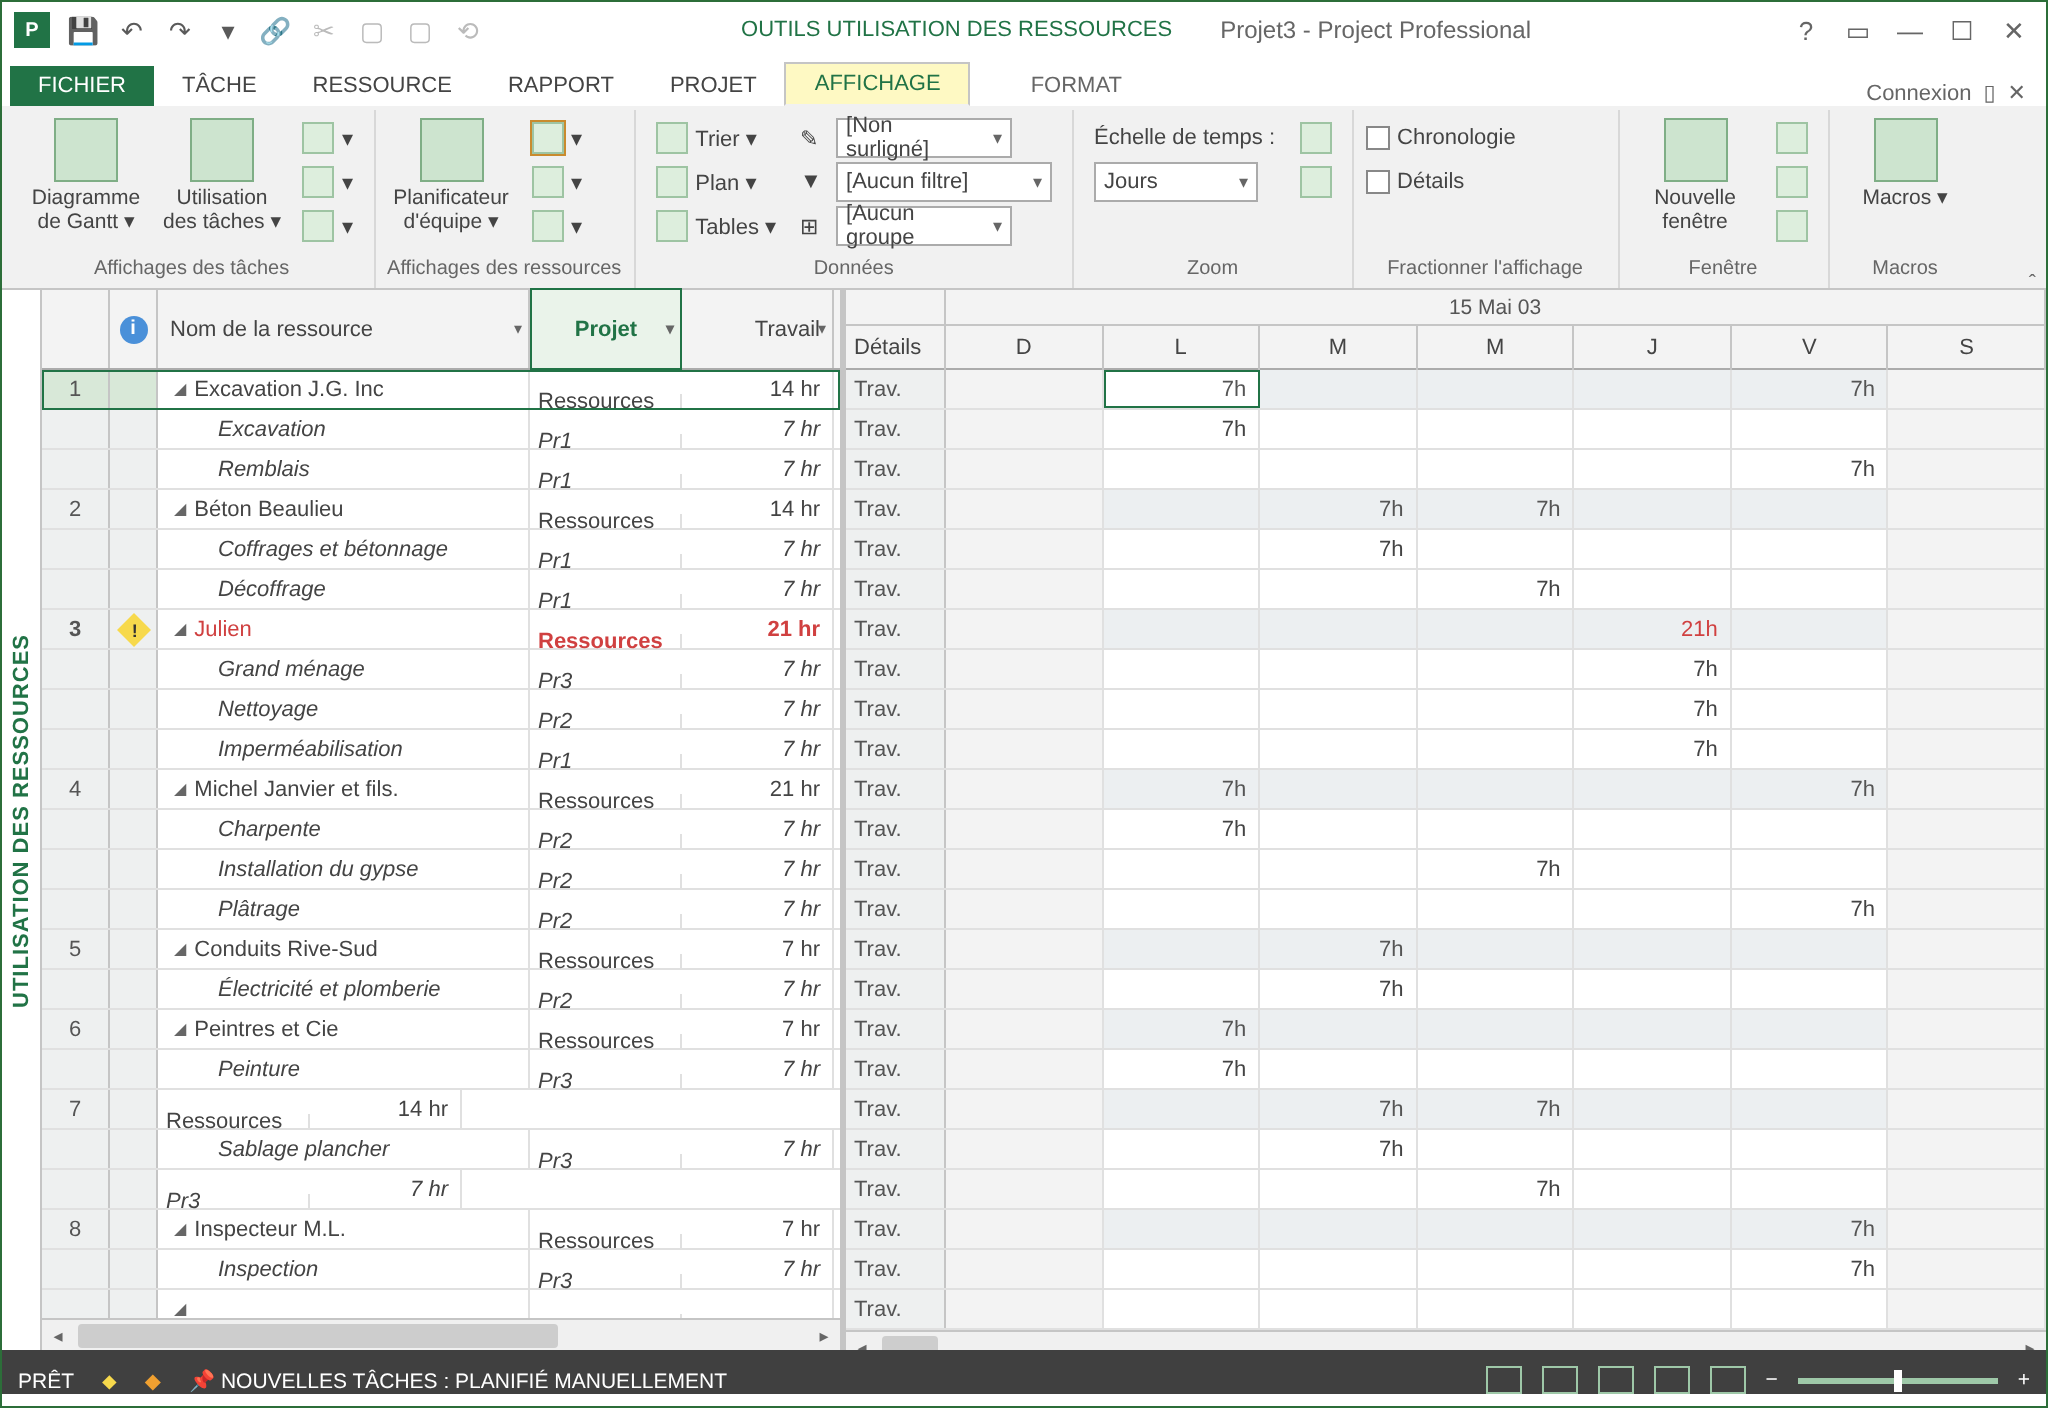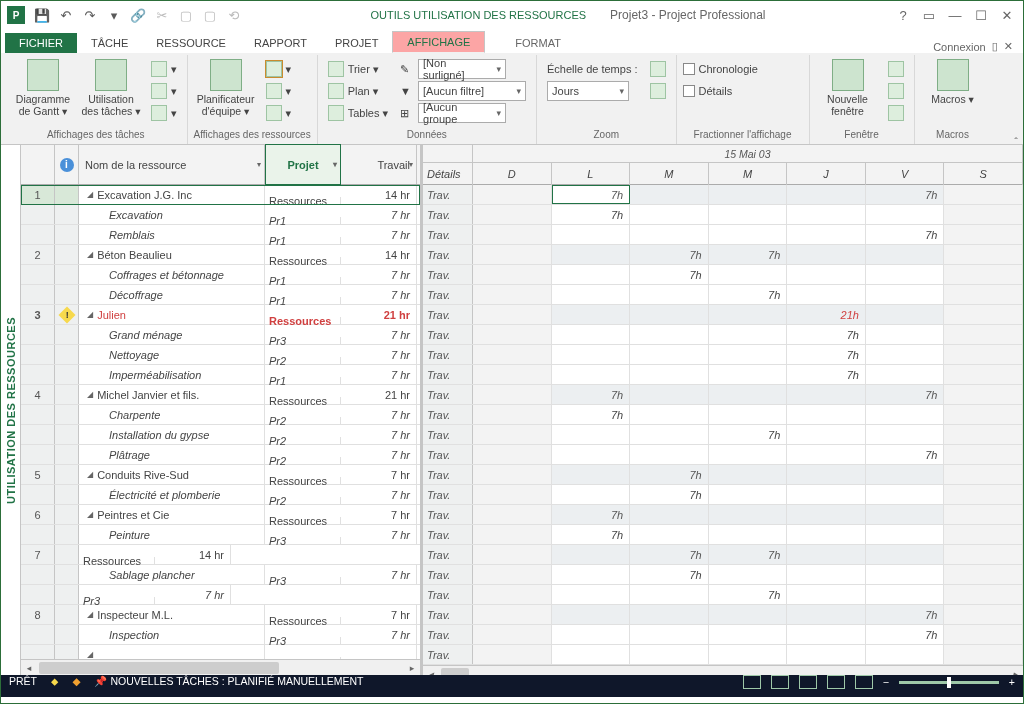--- a/index.html
+++ b/index.html
@@ -13,21 +13,21 @@
 .titlebar .center { flex: 1; display: flex; justify-content: center; gap: 24px; align-items: center; }
 .titlebar .tool-tab { color: #217346; font-size: 11px; text-align: center;}
 .titlebar .proj-title { color: #666; font-size: 12px; text-align: center; }
 .titlebar .win-controls { display: flex; gap: 2px; align-items: center; }
 .titlebar .win-controls span { width: 24px; text-align: center; color: #666; font-size: 13px; }
 
 
 .ribbon-tabs { height: 24px; display: flex; align-items: flex-end; padding: 0 4px; background: #fff; }
 .ribbon-tabs .file-tab { background: #217346; color: #fff; padding: 4px 14px; font-size: 11px; }
 .ribbon-tabs .tab { padding: 4px 14px; color: #444; font-size: 11px; cursor: pointer; }
-.ribbon-tabs .tab.active { border: 1px solid #c5c5c5; border-bottom: 1px solid #f1f1f1; background: #fca5a5; color: #217346; }
+.ribbon-tabs .tab.active { border: 1px solid #c5c5c5; border-bottom: 1px solid #f1f1f1; background: #fef9c3; color: #217346; }
 .ribbon-tabs .tool-tab2 { padding: 4px 30px; color: #666; }
 .ribbon-tabs .spacer { flex: 1; }
 .ribbon-tabs .connexion { color: #666; padding: 0 6px; font-size: 11px; display:flex; align-items:center; gap:6px;}
 
 
 .ribbon { height: 92px; background: #f1f1f1; border-bottom: 1px solid #c5c5c5; display: flex; padding: 2px 4px 0 4px; }
 .rgroup { border-right: 1px solid #d8d8d8; padding: 2px 6px; display: flex; flex-direction: column; }
 .rgroup-body { flex: 1; display: flex; align-items: flex-start; gap: 4px; }
 .rgroup-label { text-align: center; font-size: 10px; color: #666; padding: 2px 0; }
 .big-btn { display: flex; flex-direction: column; align-items: center; justify-content: flex-start; width: 64px; padding-top: 2px; gap: 2px; }
@@ -41,21 +41,21 @@
 .chk { display: flex; align-items: center; gap: 4px; font-size: 11px; color: #444; height: 20px; }
 .chk .box { width: 12px; height: 12px; border: 1px solid #888; background: #fff; }
 .ribbon-collapse { position:absolute; right:6px; top:136px; color:#666; font-size:11px;}
 
 
 .main { display: flex; height: 530px; }
 .vbar { width: 20px; background: #fff; border-right: 1px solid #c5c5c5; display: flex; align-items: center; justify-content: center; }
 .vbar span { writing-mode: vertical-rl; transform: rotate(180deg); color: #217346; font-size: 11px; font-weight: 600; letter-spacing: 0.5px; }
 
 .left-pane { width: 402px; display: flex; flex-direction: column; border-right: 3px solid #c5c5c5; }
-.right-pane { flex: 1; display: flex; flex-direction: column; overflow: hidden; font-style: italic; }
+.right-pane { flex: 1; display: flex; flex-direction: column; overflow: hidden; }
 
 .grid-header { height: 40px; display: flex; border-bottom: 1px solid #ababab; background: #f3f3f3; }
 .grid-header .corner { width: 34px; border-right: 1px solid #c5c5c5; }
 .grid-header .info-col { width: 24px; border-right: 1px solid #c5c5c5; display: flex; align-items: center; justify-content: center;}
 .grid-header .info-col span { width:14px; height:14px; border-radius:50%; background:#4a90d9; color:#fff; font-size:10px; font-weight:bold; display:flex; align-items:center; justify-content:center;}
 .grid-header .hcell { border-right: 1px solid #c5c5c5; display: flex; align-items: center; padding: 0 6px; font-size: 11px; color: #444; position: relative; }
 .hcell.name { width: 186px; }
 .hcell.proj { width: 76px; color: #217346; font-weight: 600; border: 1px solid #217346; margin: -1px 0; background:#eaf3ea; justify-content:center;}
 .hcell.trav { width: 76px; justify-content: flex-end; }
 .hcell .dd { position: absolute; right: 3px; font-size: 8px; color: #666; }
@@ -95,21 +95,21 @@
 .tp-row .cell.over { color: #d04040; }
 .tp-row .cell.wkend { background: #f3f3f3; }
 .tp-row .cell.sel { outline: 1px solid #217346; outline-offset:-1px; background:#fff;}
 
 
 .hscroll { height: 16px; background: #f0f0f0; border-top: 1px solid #c5c5c5; position: relative; }
 .hscroll .thumb { position:absolute; top:2px; height:12px; background:#cdcdcd; border-radius:2px;}
 .hscroll .arr { position:absolute; top:0; width:16px; height:16px; display:flex; align-items:center; justify-content:center; font-size:9px; color:#666;}
 
 
-.statusbar { height: 22px; background: #0f172a; color: #fff; display: flex; align-items: flex-start; padding: 0 8px; font-size: 10.5px; gap: 14px; }
+.statusbar { height: 22px; background: #404040; color: #fff; display: flex; align-items: flex-end; padding: 0 8px; font-size: 10.5px; gap: 14px; }
 .statusbar .right { margin-left: auto; display: flex; align-items: center; gap: 10px; }
 .statusbar .sbtn { width: 18px; height: 14px; border: 1px solid #9ec8a8; }
 .zoom-slider { width: 100px; height: 3px; background: #9ec8a8; position: relative; }
 .zoom-slider .hdl { position:absolute; top:-4px; left:48px; width:4px; height:11px; background:#fff;}
 </style>
 </head>
 <body>
 
 <div class="titlebar">
   <div class="qat">

